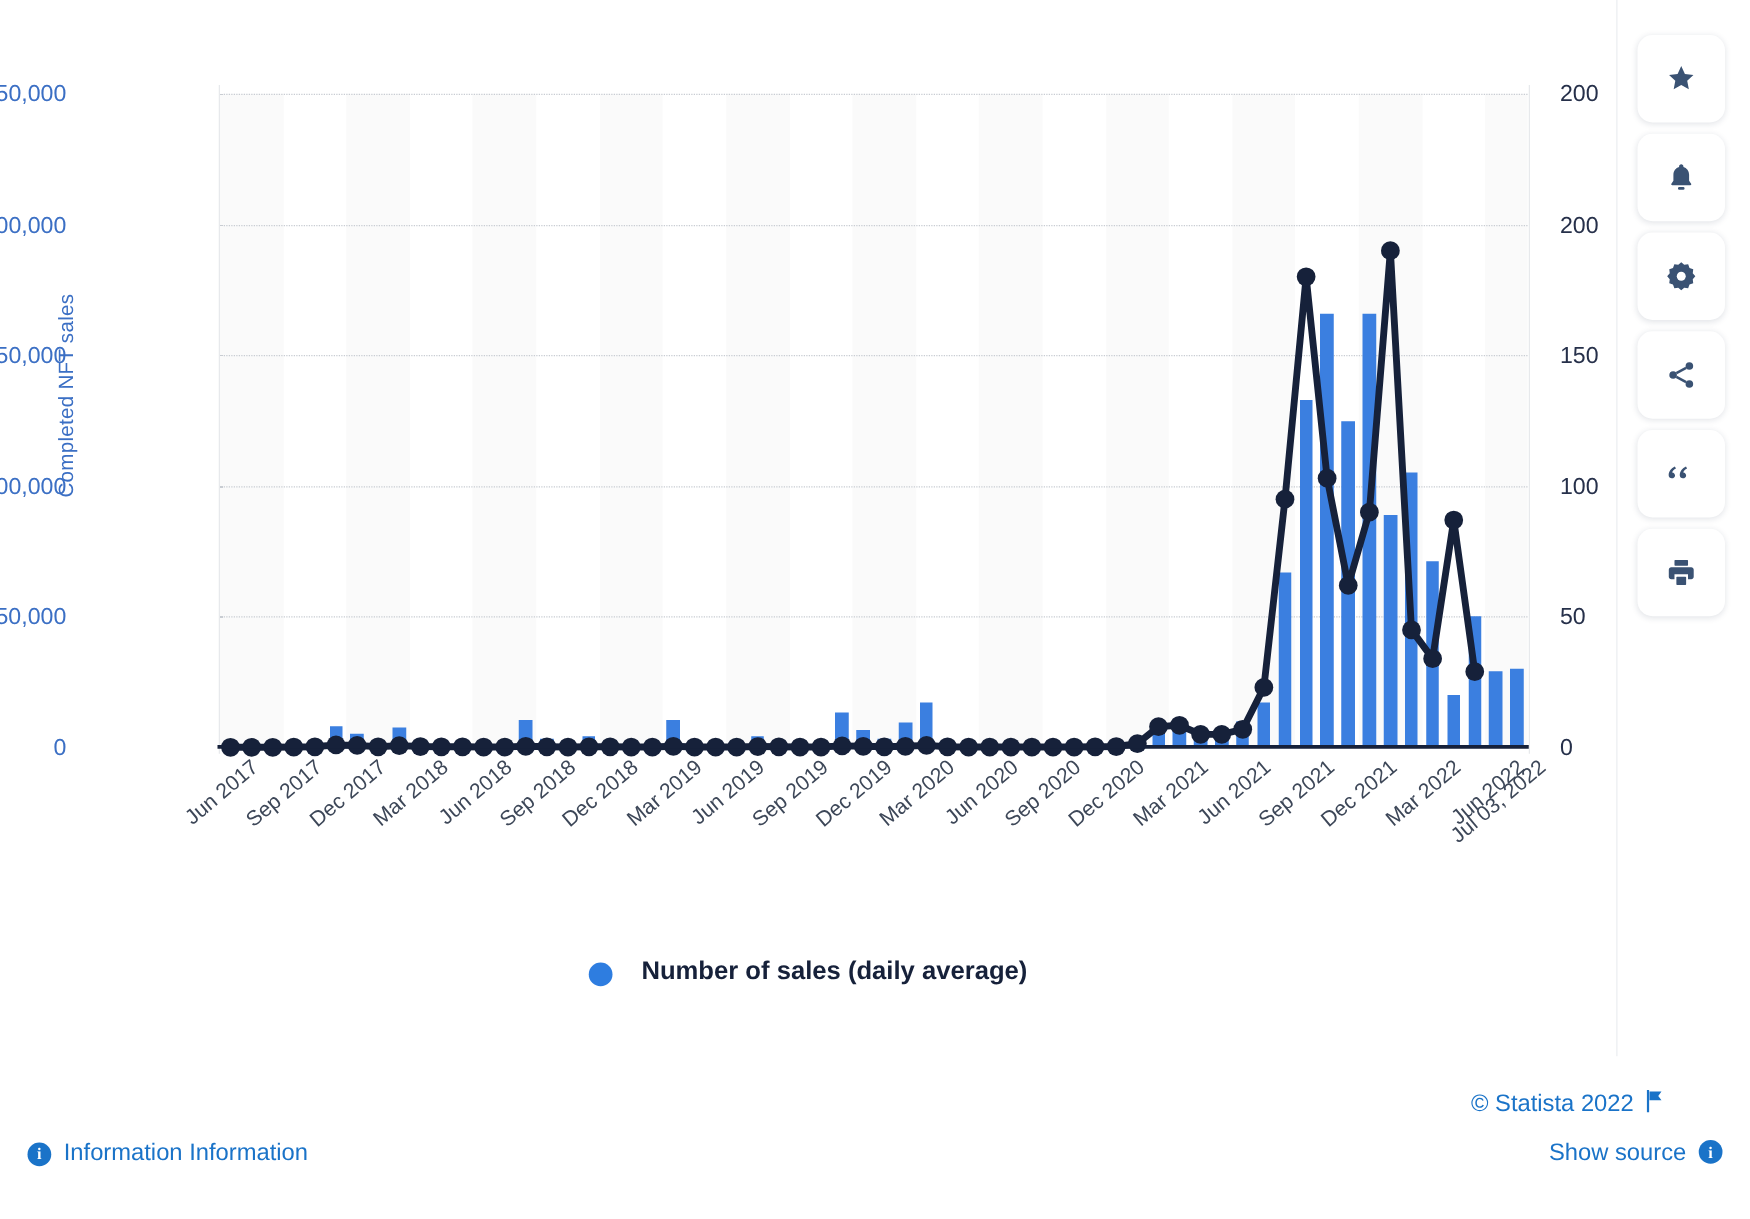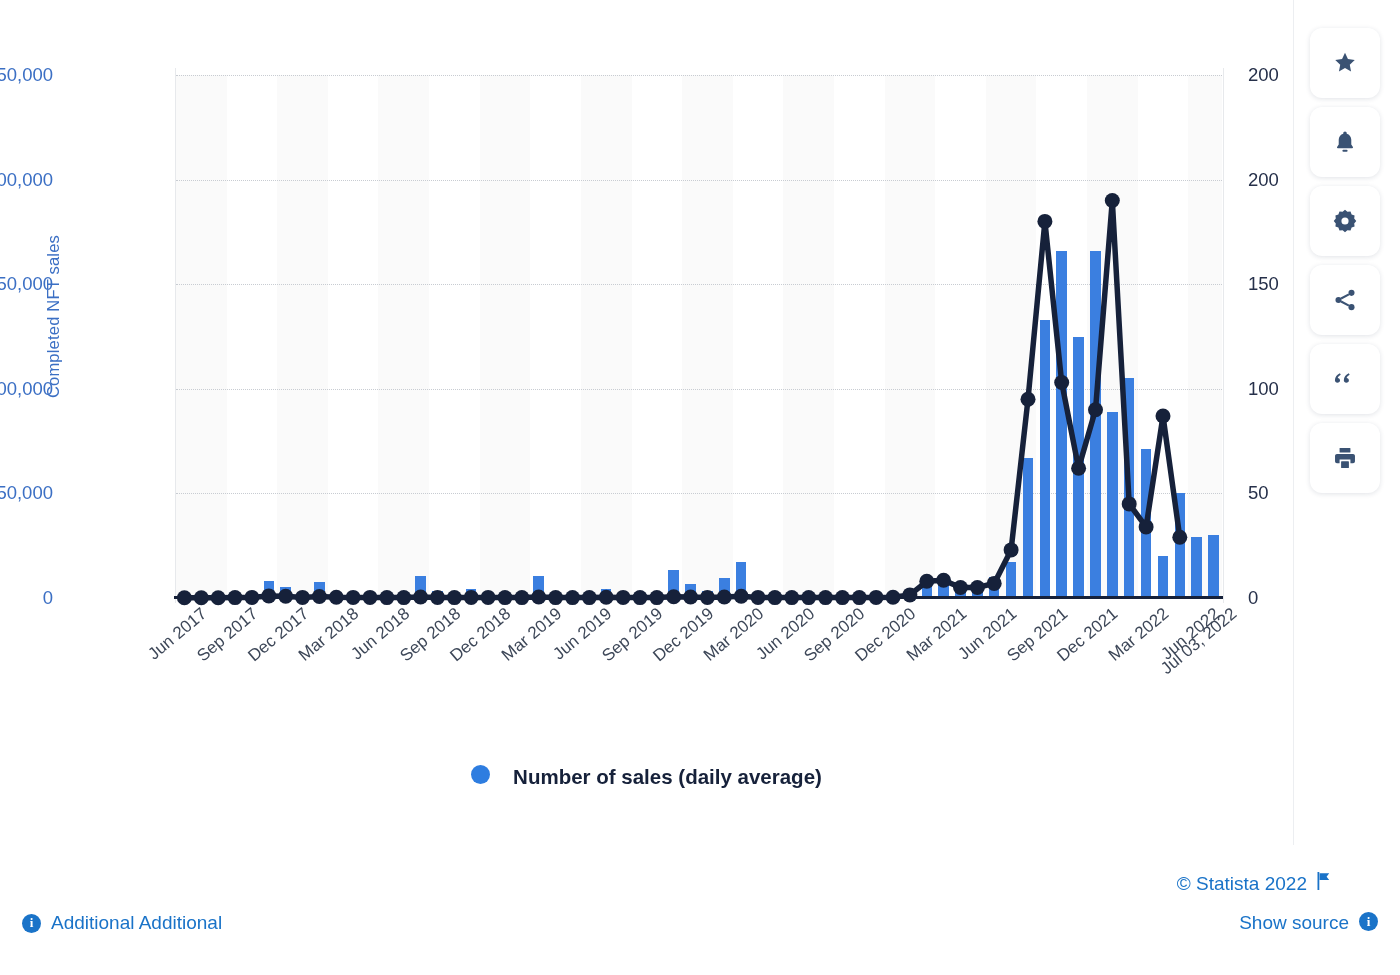--- a/index.html
+++ b/index.html
@@ -128,21 +128,21 @@
     position: absolute;
     left: 0; right: 0;
     top: 765px;
     display: flex;
     justify-content: center;
     align-items: center;
     gap: 52px;
   }
   .legend-item {
     display: flex;
-    align-items: flex-start;
+    align-items: flex-end;
     gap: 23px;
     font-size: 20.5px;
     font-weight: bold;
     color: #16213a;
   }
   .legend-dot {
     width: 19px; height: 19px;
     border-radius: 50%;
     background: #2e7de0;
     display: inline-block;
@@ -503,19 +503,19 @@
   <span>
     <svg width="15" height="18" viewBox="0 0 15 18">
       <rect x="0.5" y="0" width="1.8" height="18" fill="#1a73c8"></rect>
       <path d="M2.6 1.2h9.6l-2.6 3.5 2.6 3.4H2.6z" fill="#1a73c8"></path>
     </svg>
   </span>
 </div>
 
 <div id="footer-left">
   <span class="info-circle">i</span>
-  <span>Additional Additional</span>
+  <span>Information Information</span>
 </div>
 
 <div id="footer-right">
   <span>Show source</span>
   <span class="info-circle">i</span>
 </div>
 
 </body></html>

